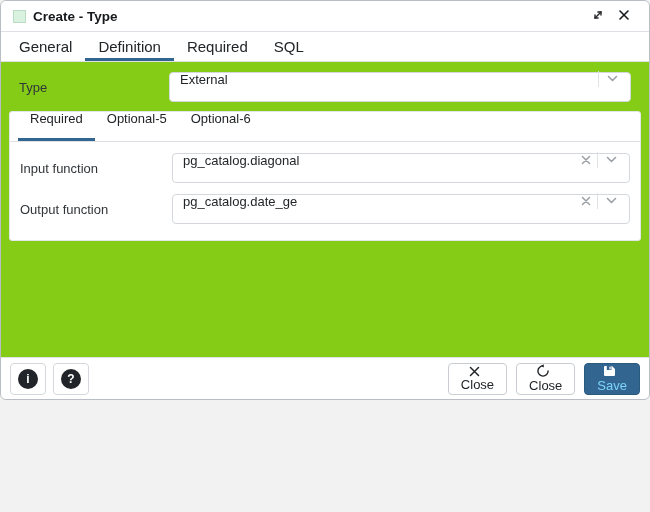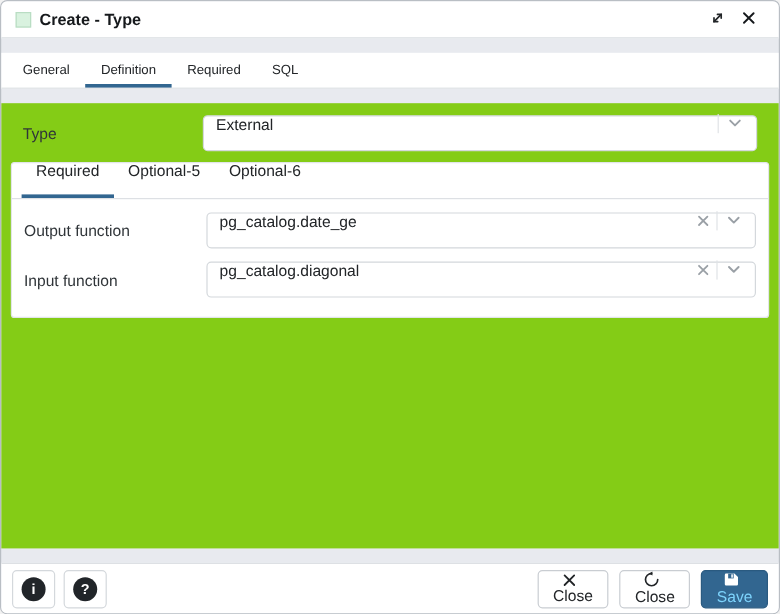--- a/index.html
+++ b/index.html
@@ -1,27 +1,26 @@
 <!DOCTYPE html>
 <html><head>
 <meta charset="utf-8">
 <style>
   * { box-sizing: border-box; margin: 0; padding: 0; }
   html, body { background: #f2f2f2; }
   body { font-family: "Liberation Sans", sans-serif; }
 
   .dialog {
-    width: 650px; height: 512px;
+    width: 650px; height: 400px;
     background: #e8eaef;
     border: 1px solid #b9bec4;
     border-radius: 6px;
     overflow: hidden;
     display: flex; flex-direction: column;
     position: relative;
-    gap: 12px;
   }
 
   
   .titlebar {
     height: 31px; background: #ffffff;
     border-bottom: 1px solid #dde0e4;
     display: flex; align-items: center;
     padding: 0 12px 0 12px;
     flex: 0 0 auto;
   }
@@ -39,21 +38,21 @@
   
   .tabbar {
     height: 30px; background: #ffffff;
     border-bottom: 1px solid #dde0e4;
     display: flex; align-items: stretch;
     padding-left: 5px;
     flex: 0 0 auto;
   }
   .tab {
     padding: 0 13px; display: flex; align-items: center;
-    font-size: 11px; color: #222528; cursor: pointer;
+    font-size: 15px; color: #222528; cursor: pointer;
     border-bottom: 3px solid transparent; padding-top: 3px;
   }
   .tab.active { border-bottom-color: #326690; font-weight: normal; }
 
   
   .body { flex: 1 1 auto; background: #84cc16; overflow: hidden; }
 
   .form-row {
     display: flex; align-items: center;
     margin: 10px 18px 0 18px;
@@ -180,58 +179,58 @@
     </div>
 
     <div class="panel">
       <div class="subtabbar">
         <div class="subtab active">Required</div>
         <div class="subtab">Optional-5</div>
         <div class="subtab">Optional-6</div>
       </div>
 
       <div class="form-row">
+        <div class="form-label">Input function</div>
+        <div class="control">
+          <div class="select-box">
+            <span class="select-value">pg_catalog.diagonal</span>
+            <span class="clear-x">
+              <svg width="10" height="10" viewBox="0 0 10 10" fill="none" stroke="#9aa0a6" stroke-width="1.5" stroke-linecap="round">
+                <path d="M1.5 1.5 L8.5 8.5 M8.5 1.5 L1.5 8.5"></path>
+              </svg>
+            </span>
+            <span class="vsep"></span>
+            <span class="chev">
+              <svg width="11" height="8" viewBox="0 0 11 8" fill="none" stroke="#9aa0a6" stroke-width="1.6" stroke-linecap="round" stroke-linejoin="round">
+                <path d="M1.5 1.5 L5.5 5.5 L9.5 1.5"></path>
+              </svg>
+            </span>
+          </div>
+        </div>
+      </div>
+
+      <div class="form-row">
         <div class="form-label">Output function</div>
         <div class="control">
           <div class="select-box">
             <span class="select-value">pg_catalog.date_ge</span>
             <span class="clear-x">
               <svg width="10" height="10" viewBox="0 0 10 10" fill="none" stroke="#9aa0a6" stroke-width="1.5" stroke-linecap="round">
                 <path d="M1.5 1.5 L8.5 8.5 M8.5 1.5 L1.5 8.5"></path>
               </svg>
             </span>
             <span class="vsep"></span>
             <span class="chev">
               <svg width="11" height="8" viewBox="0 0 11 8" fill="none" stroke="#9aa0a6" stroke-width="1.6" stroke-linecap="round" stroke-linejoin="round">
                 <path d="M1.5 1.5 L5.5 5.5 L9.5 1.5"></path>
               </svg>
             </span>
           </div>
         </div>
       </div>
-
-      <div class="form-row">
-        <div class="form-label">Input function</div>
-        <div class="control">
-          <div class="select-box">
-            <span class="select-value">pg_catalog.diagonal</span>
-            <span class="clear-x">
-              <svg width="10" height="10" viewBox="0 0 10 10" fill="none" stroke="#9aa0a6" stroke-width="1.5" stroke-linecap="round">
-                <path d="M1.5 1.5 L8.5 8.5 M8.5 1.5 L1.5 8.5"></path>
-              </svg>
-            </span>
-            <span class="vsep"></span>
-            <span class="chev">
-              <svg width="11" height="8" viewBox="0 0 11 8" fill="none" stroke="#9aa0a6" stroke-width="1.6" stroke-linecap="round" stroke-linejoin="round">
-                <path d="M1.5 1.5 L5.5 5.5 L9.5 1.5"></path>
-              </svg>
-            </span>
-          </div>
-        </div>
-      </div>
     </div>
 
   </div>
 
   <div class="footer">
     <button class="icon-btn">
       <span class="circle-glyph">i</span>
     </button>
     <button class="icon-btn">
       <span class="circle-glyph">?</span>

